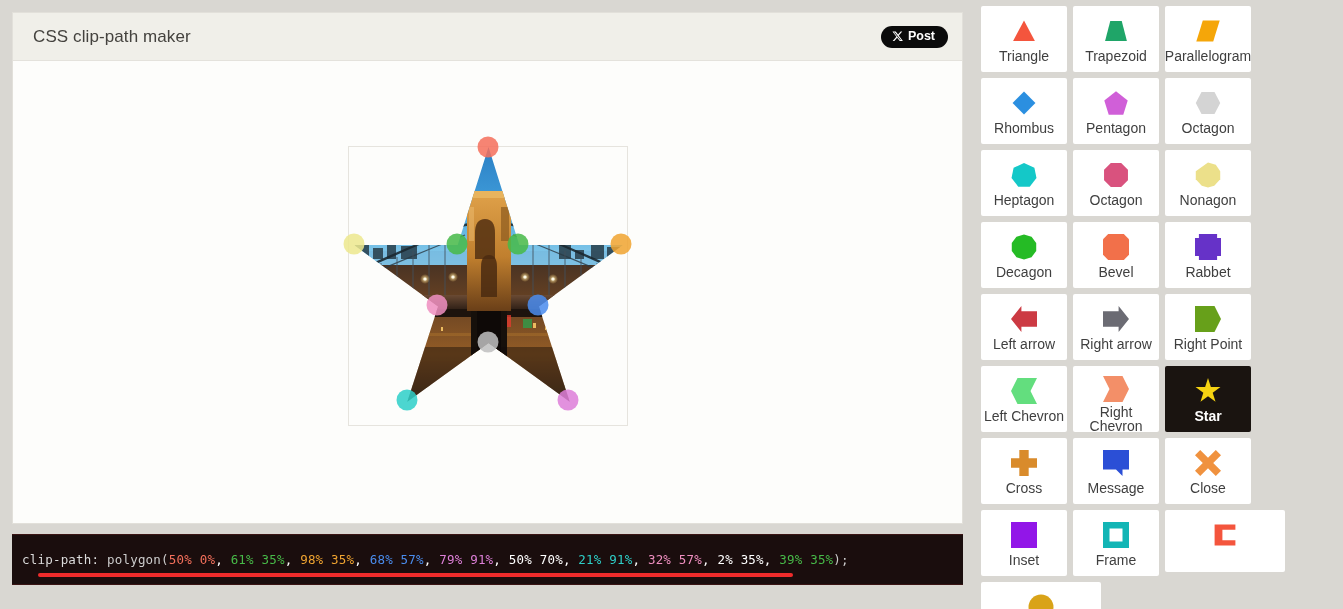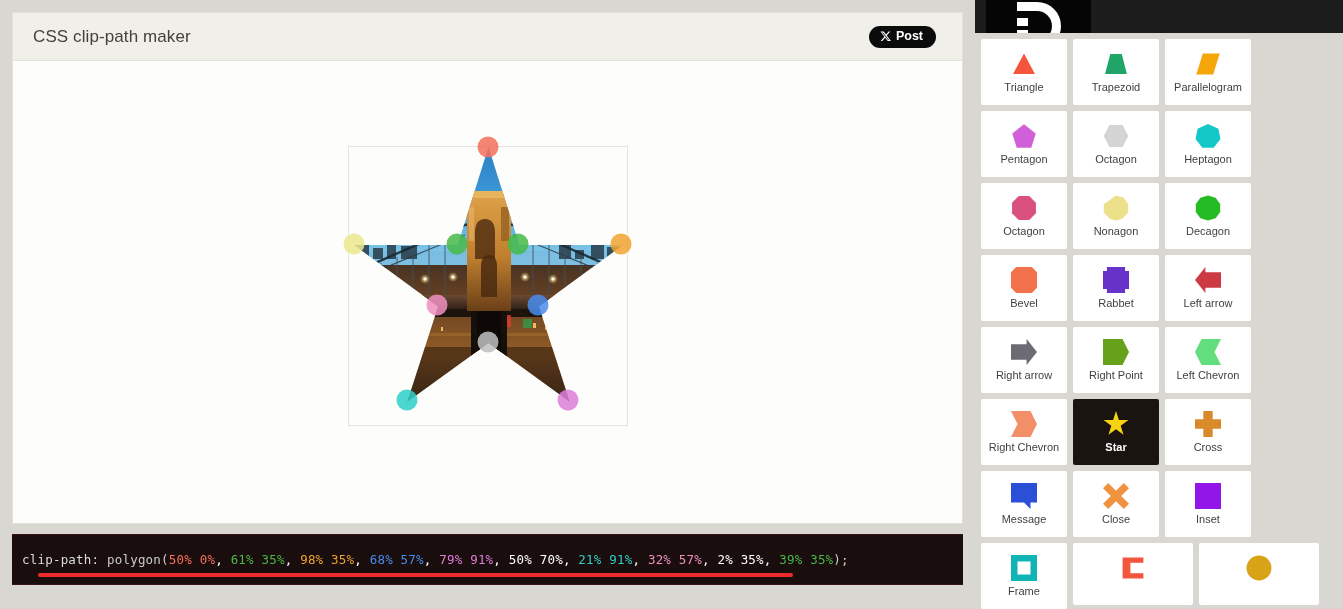--- a/index.html
+++ b/index.html
@@ -38,21 +38,21 @@
   }
 
   .app-header {
     height: 48px;
     min-height: 48px;
     background: #f0efe9;
     border-bottom: 1px solid #e4e2dc;
     display: flex;
     align-items: center;
     justify-content: space-between;
-    padding: 0 26px 0 20px;
+    padding: 0 14px 0 20px;
   }
 
   .app-title {
     font-size: 17px;
     color: #44423e;
     font-weight: 400;
     letter-spacing: .1px;
   }
 
   .post-btn {
@@ -198,21 +198,21 @@
   }
   .tile.wide { width: 120px; height: 62px; }
   .tile.selected { background: #1a1410; }
   .tile .glyph {
     width: 30px; height: 30px;
     display: flex; align-items: center; justify-content: center;
   }
   .tile .glyph svg { display: block; }
   .tile .tlabel {
     margin-top: 3px;
-    font-size: 11px;
+    font-size: 14px;
     color: #3f3f3f;
     text-align: center;
     line-height: 1;
   }
   .tile.selected .tlabel { color: #ffffff; font-weight: 700; }
 </style>
 </head>
 <body>
 
 <div id="app">
@@ -427,20 +427,28 @@
           <div class="glyph">
             <svg width="26" height="26" viewBox="0 0 100 100">
               <path d="M30 10 L95 10 L70 90 L5 90 Z" fill="#f5a609"></path>
             </svg>
           </div>
           <div class="tlabel">Parallelogram</div>
         </div>
         <div class="tile">
           <div class="glyph">
             <svg width="26" height="26" viewBox="0 0 100 100">
+              <path d="M50 6 L94 50 L50 94 L6 50 Z" fill="#2b8fe0"></path>
+            </svg>
+          </div>
+          <div class="tlabel">Rhombus</div>
+        </div>
+        <div class="tile">
+          <div class="glyph">
+            <svg width="26" height="26" viewBox="0 0 100 100">
               <path d="M50 5 L95 40 L78 95 L22 95 L5 40 Z" fill="#d05fd8"></path>
             </svg>
           </div>
           <div class="tlabel">Pentagon</div>
         </div>
         <div class="tile">
           <div class="glyph">
             <svg width="26" height="26" viewBox="0 0 100 100">
               <path d="M25 8 L75 8 L97 50 L75 92 L25 92 L3 50 Z" fill="#d4d4d4"></path>
             </svg>

